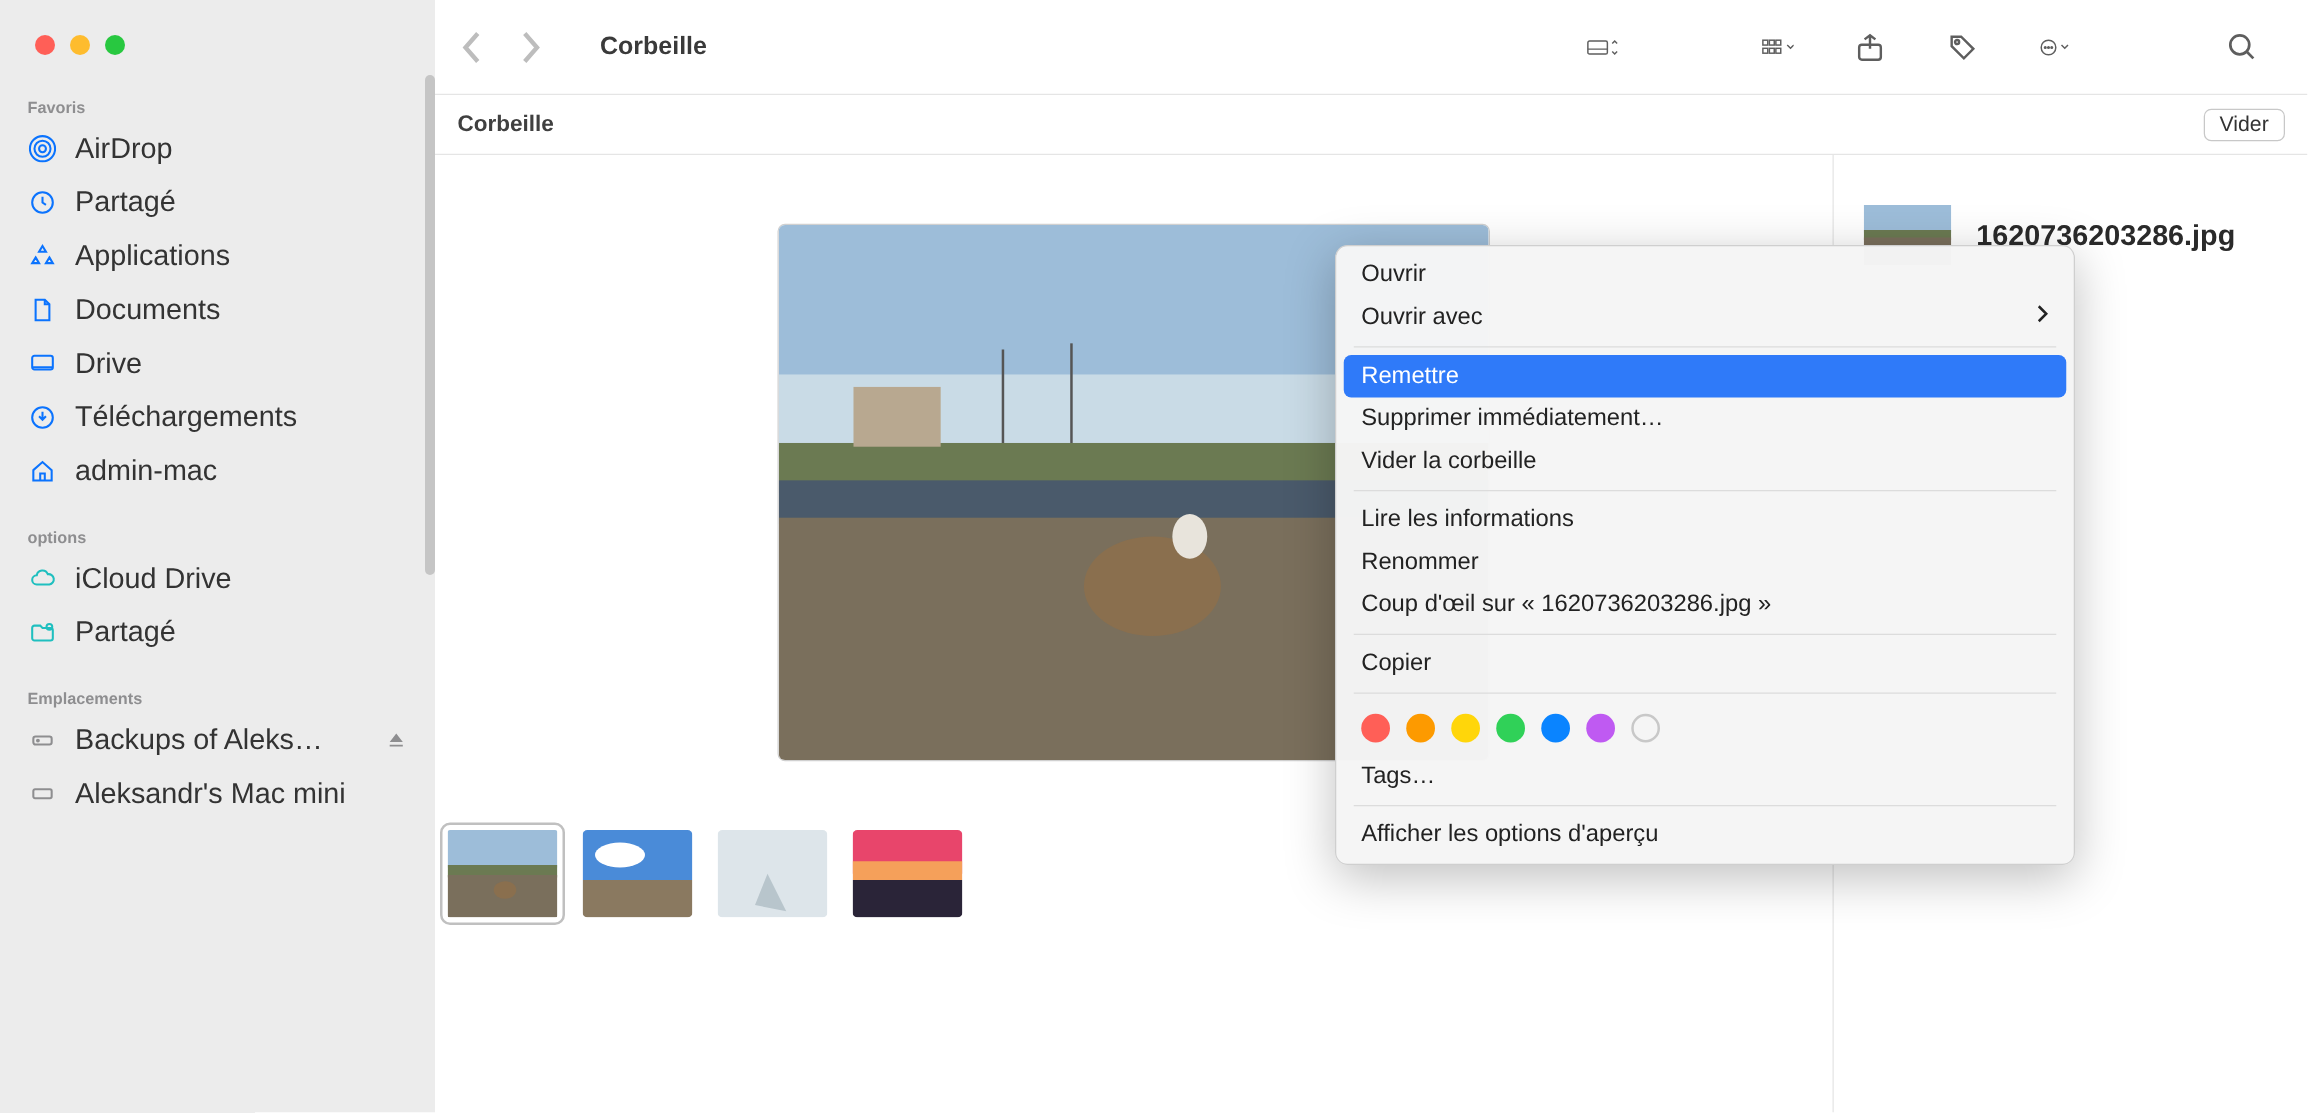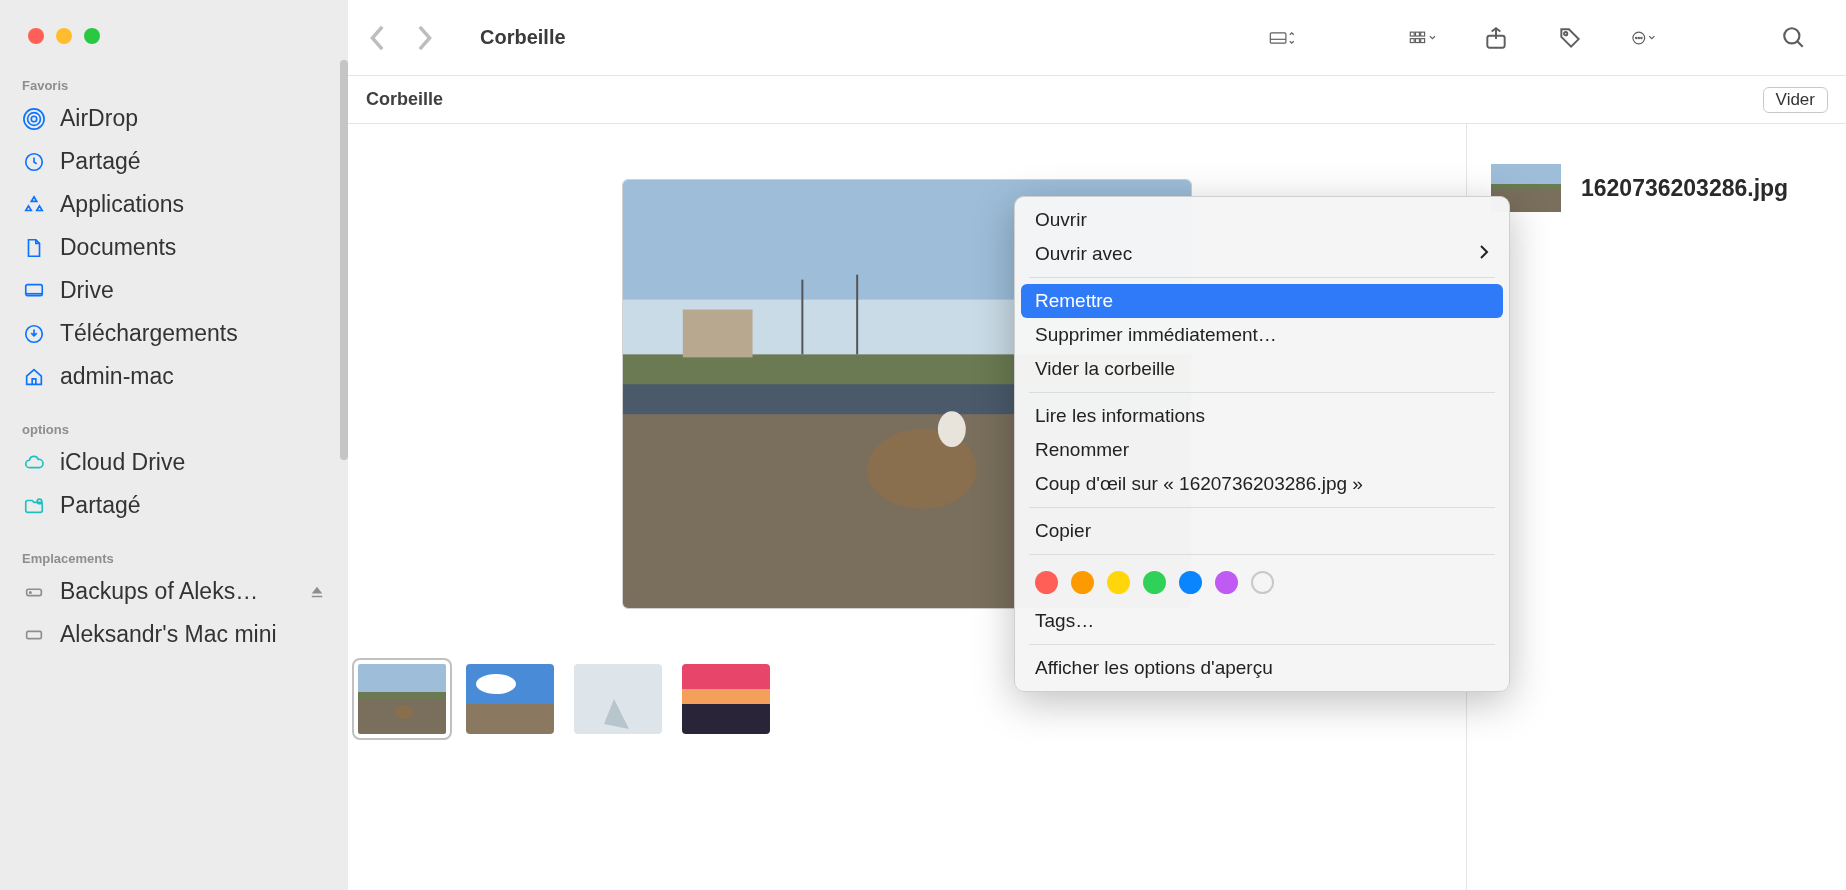--- a/index.html
+++ b/index.html
@@ -39,21 +39,21 @@
     .thumbs { display: flex; gap: 20px; margin-top: 55px; align-self: flex-start; padding-left: 10px; }
     .thumb { width: 88px; height: 70px; border-radius: 4px; overflow: hidden; position: relative; }
     .thumb.selected { outline: 2px solid #c0c0c0; outline-offset: 4px; border-radius: 2px; }
 
     .inspector { width: 380px; border-left: 1px solid #e5e5e5; padding: 40px 24px; }
     .insp-row { display: flex; align-items: center; gap: 20px; }
     .insp-thumb { width: 70px; height: 48px; }
     .insp-name { font-size: 23px; font-weight: 600; color: #2a2a2a; white-space: nowrap; overflow: hidden; }
 
     
-    .context-menu { position: absolute; left: 1014px; top: 196px; width: 496px; background: rgba(245,245,245,0.98); border: 1px solid #cfcfcf; border-radius: 10px; box-shadow: 0 10px 40px rgba(0,0,0,0.25); padding: 6px 0; z-index: 1000; }
+    .context-menu { position: absolute; left: 1068px; top: 196px; width: 592px; background: rgba(245,245,245,0.98); border: 1px solid #cfcfcf; border-radius: 10px; box-shadow: 0 10px 40px rgba(0,0,0,0.25); padding: 6px 0; z-index: 1000; }
     .menu-item { padding: 6px 20px; font-size: 19px; color: #222; display: flex; align-items: center; justify-content: space-between; }
     .menu-item.highlight { background: #2f7af9; color: #fff; margin: 0 6px; border-radius: 6px; padding: 6px 14px; }
     .menu-sep { height: 1px; background: #dcdcdc; margin: 6px 14px; }
     .menu-colors { display: flex; gap: 13px; padding: 10px 20px; }
     .color-dot { width: 23px; height: 23px; border-radius: 50%; }
     .color-none { border: 2px solid #c8c8c8; background: transparent; }
 
     
     .photo-sky { position:absolute; left:0; top:0; right:0; bottom:0; }
   </style>

